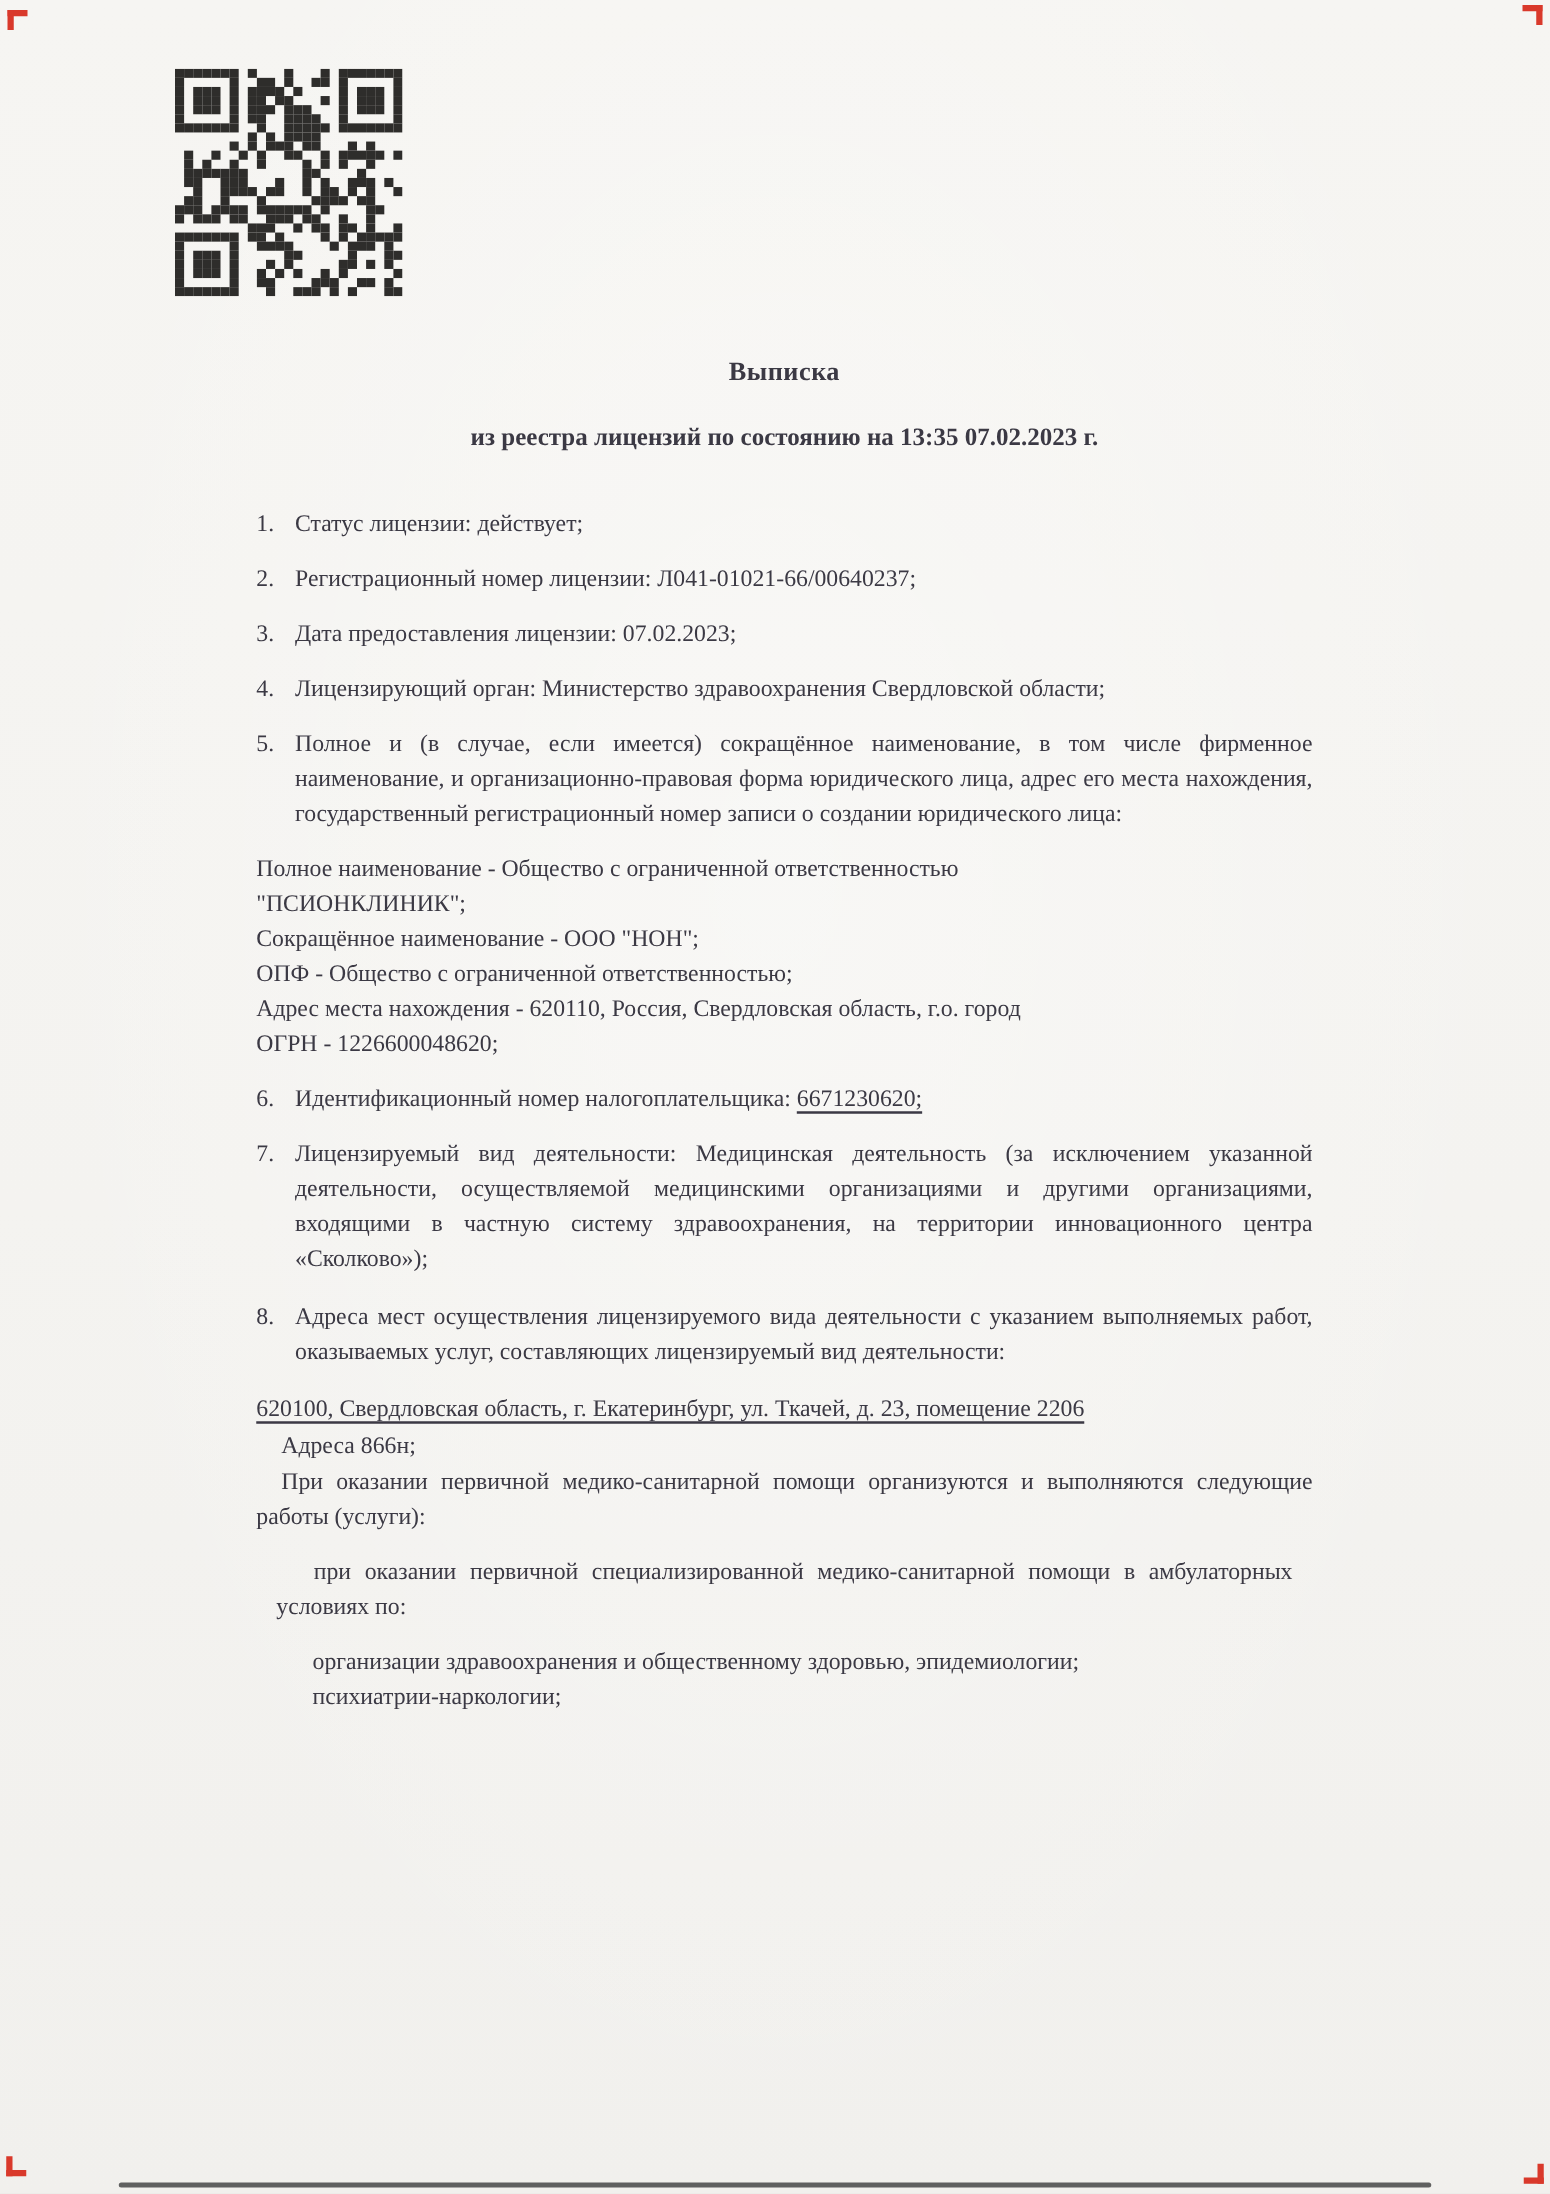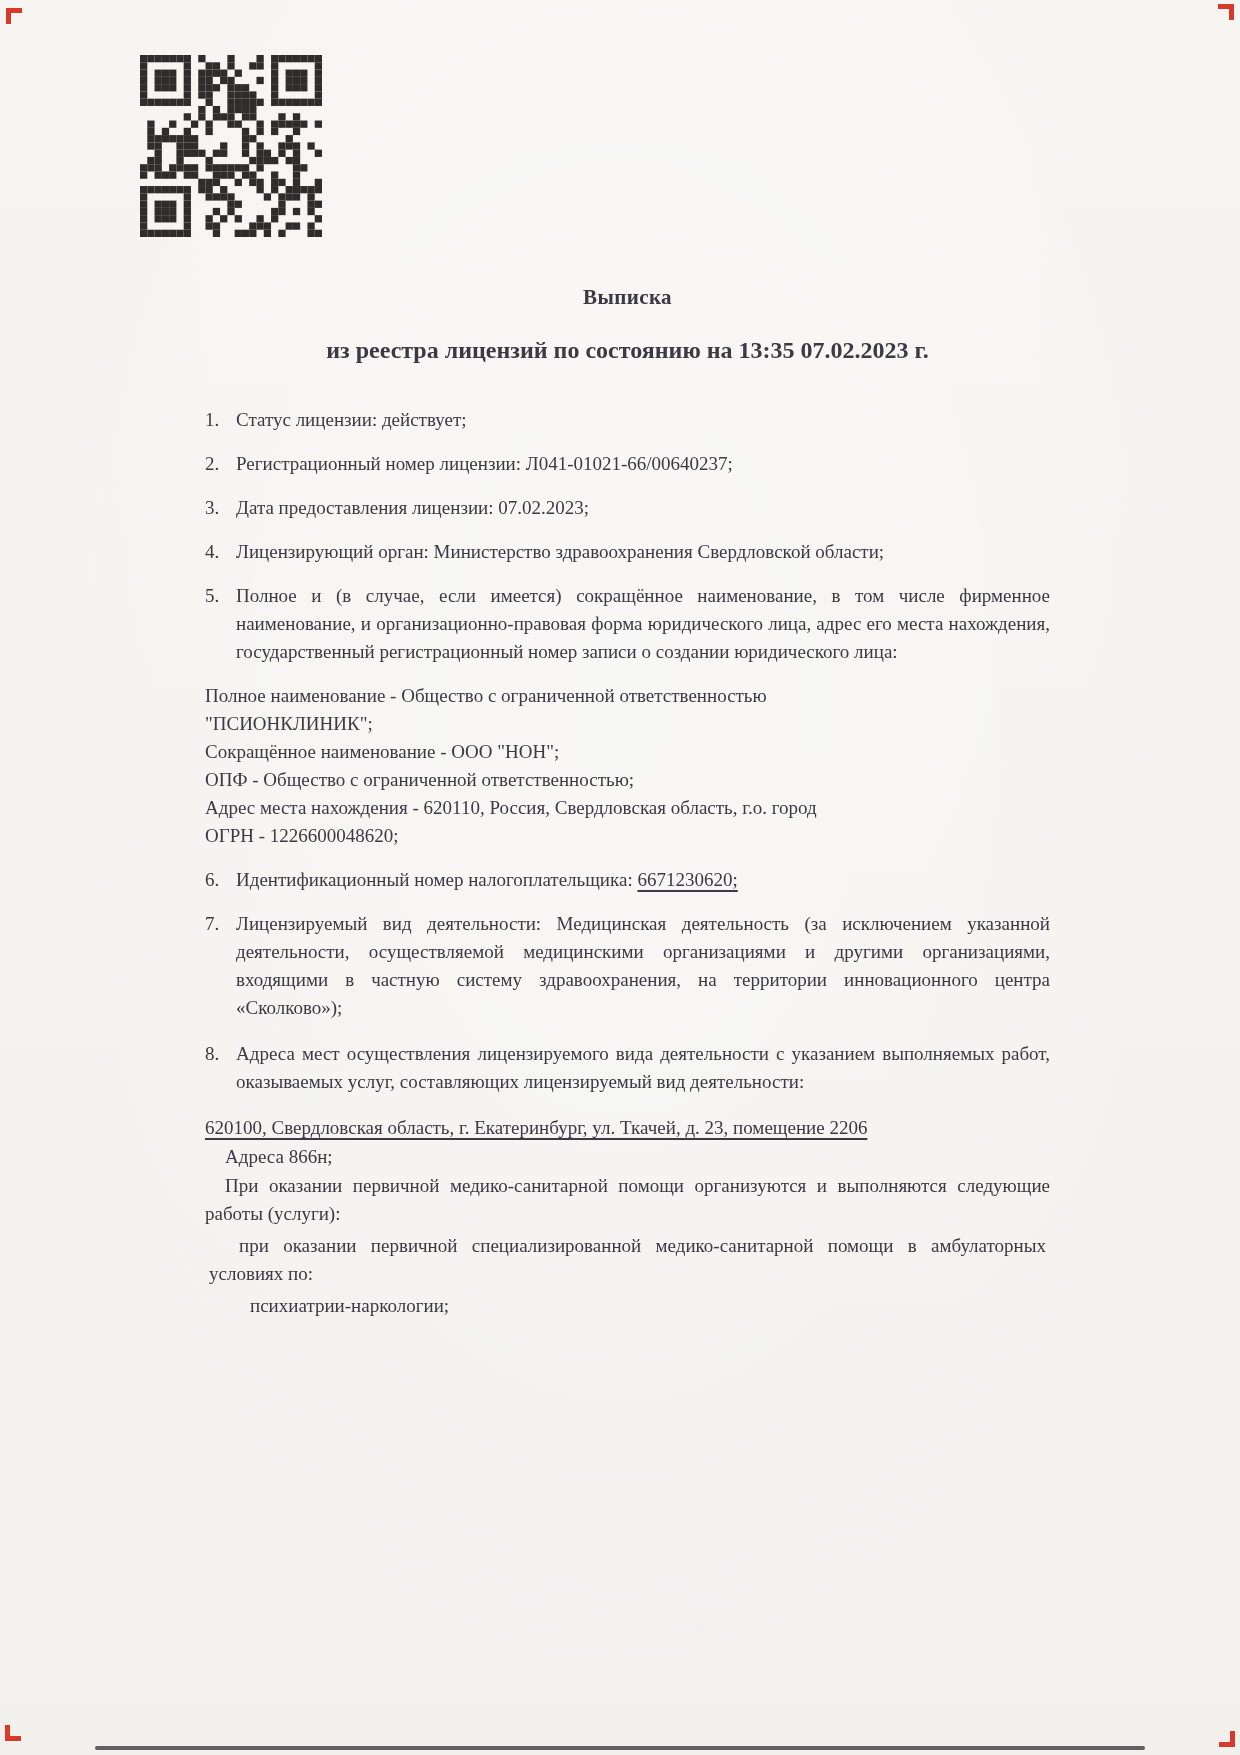--- a/index.html
+++ b/index.html
@@ -40,35 +40,35 @@
     font-size:19px;line-height:28px;
   }
   .title{
     margin:283px 0 0 0;
     text-align:center;
     font-size:21px;font-weight:bold;letter-spacing:.4px;
   }
   .subtitle{
     margin:25px 0 0 0;
     text-align:center;
-    font-size:24px;font-weight:bold;
+    font-size:20px;font-weight:bold;
   }
   .items{margin-top:42px;}
   .item{display:flex;margin-bottom:16px;}
   .item .num{flex:0 0 31px;}
   .item .text{flex:1 1 auto;text-align:justify;}
   .org-block{margin:7px 0 16px 0;}
   .org-line{white-space:nowrap;}
   .u{text-decoration:underline;text-underline-offset:4px;text-decoration-thickness:1.5px;}
   .sec8{margin-top:18px;}
   .address-line{margin-top:18px;}
   .works-intro{margin-top:2px;}
   .work-order{margin:1px 0 0 20px;}
   .work-par1{margin:1px 0 0 0;text-indent:20px;text-align:justify;}
-  .work-par2{margin:4px;text-indent:30px;text-align:justify;}
+  .work-par2{margin:16px;text-indent:30px;text-align:justify;}
   .work-leaf{margin-left:45px;}
 </style>
 </head>
 <body>
 
 <div class="page">
 
   <div class="corner tl"></div>
   <div class="corner tr"></div>
   <div class="corner bl"></div>
@@ -443,17 +443,18 @@
       <div class="item sec8">
         <span class="num">8.</span>
         <div class="text">Адреса мест осуществления лицензируемого вида деятельности с указанием выполняемых работ, оказываемых услуг, составляющих лицензируемый вид деятельности:</div>
       </div>
 
       <div class="address-line u">620100, Свердловская область, г. Екатеринбург, ул. Ткачей, д. 23, помещение 2206</div>
 
       <div class="work-order">Адреса 866н;</div>
       <p class="work-par1">При оказании первичной медико-санитарной помощи организуются и выполняются следующие работы (услуги):</p>
       <p class="work-par2">при оказании первичной специализированной медико-санитарной помощи в амбулаторных условиях по:</p>
+      <div class="work-leaf">организации здравоохранения и общественному здоровью, эпидемиологии;</div>
       <div class="work-leaf">психиатрии-наркологии;</div>
 
     </div>
   </div>
 </div>
 
 </body></html>

